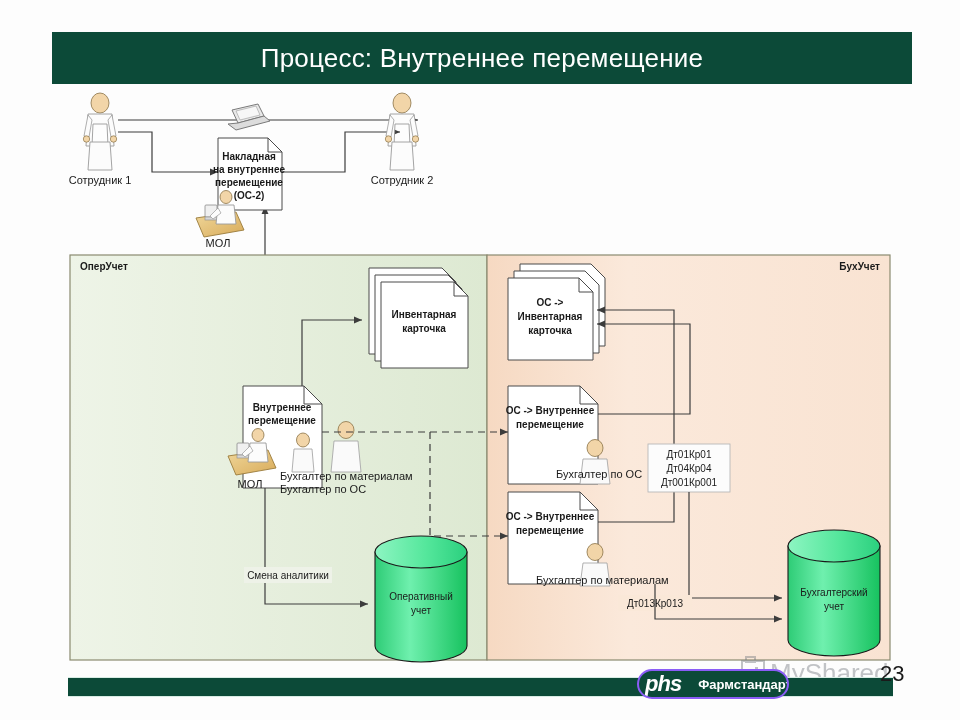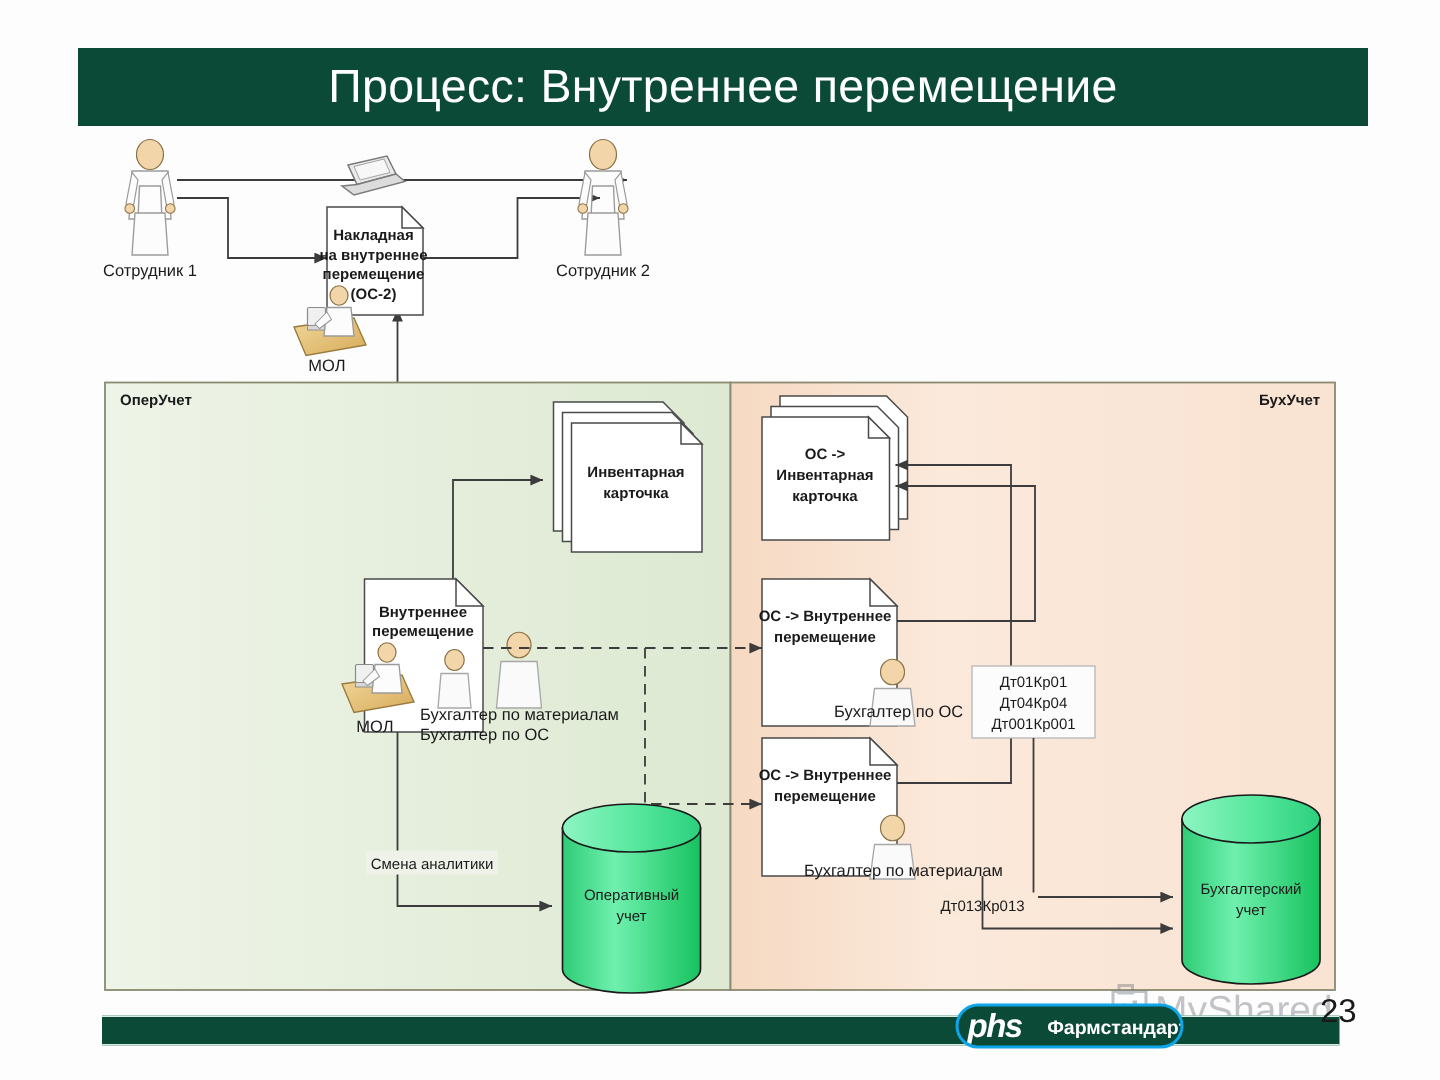--- a/index.html
+++ b/index.html
@@ -18,21 +18,21 @@
   
   #title-bar {
     position: absolute;
     left: 52px; top: 32px;
     width: 860px; height: 52px;
     background: #0c4a38;
     display: flex; align-items: center; justify-content: center;
   }
   #title-text {
     color: #ffffff;
-    font-size: 31px;
+    font-size: 26px;
     font-weight: 400;
     letter-spacing: 0.2px;
     white-space: nowrap;
   }
 
   
   #diagram {
     position: absolute;
     left: 0; top: 84px;
     width: 960px; height: 580px;
@@ -50,21 +50,21 @@
   }
   #logo {
     position: absolute;
     left: 637px; top: 667px;
     width: 152px; height: 34px;
     display: flex; align-items: center;
     pointer-events: none;
   }
   #logo-oval {
     width: 152px; height: 30px;
-    border: 2px solid #0ea5e9;
+    border: 2px solid #8b5cf6;
     border-radius: 16px;
     background: #0c4a38;
     display: flex; align-items: center; padding-left: 6px;
     overflow: hidden;
   }
   #logo-phs {
     color: #ffffff; font-size: 22px; font-weight: bold;
     font-style: italic; letter-spacing: -1px;
   }
   #logo-name {

